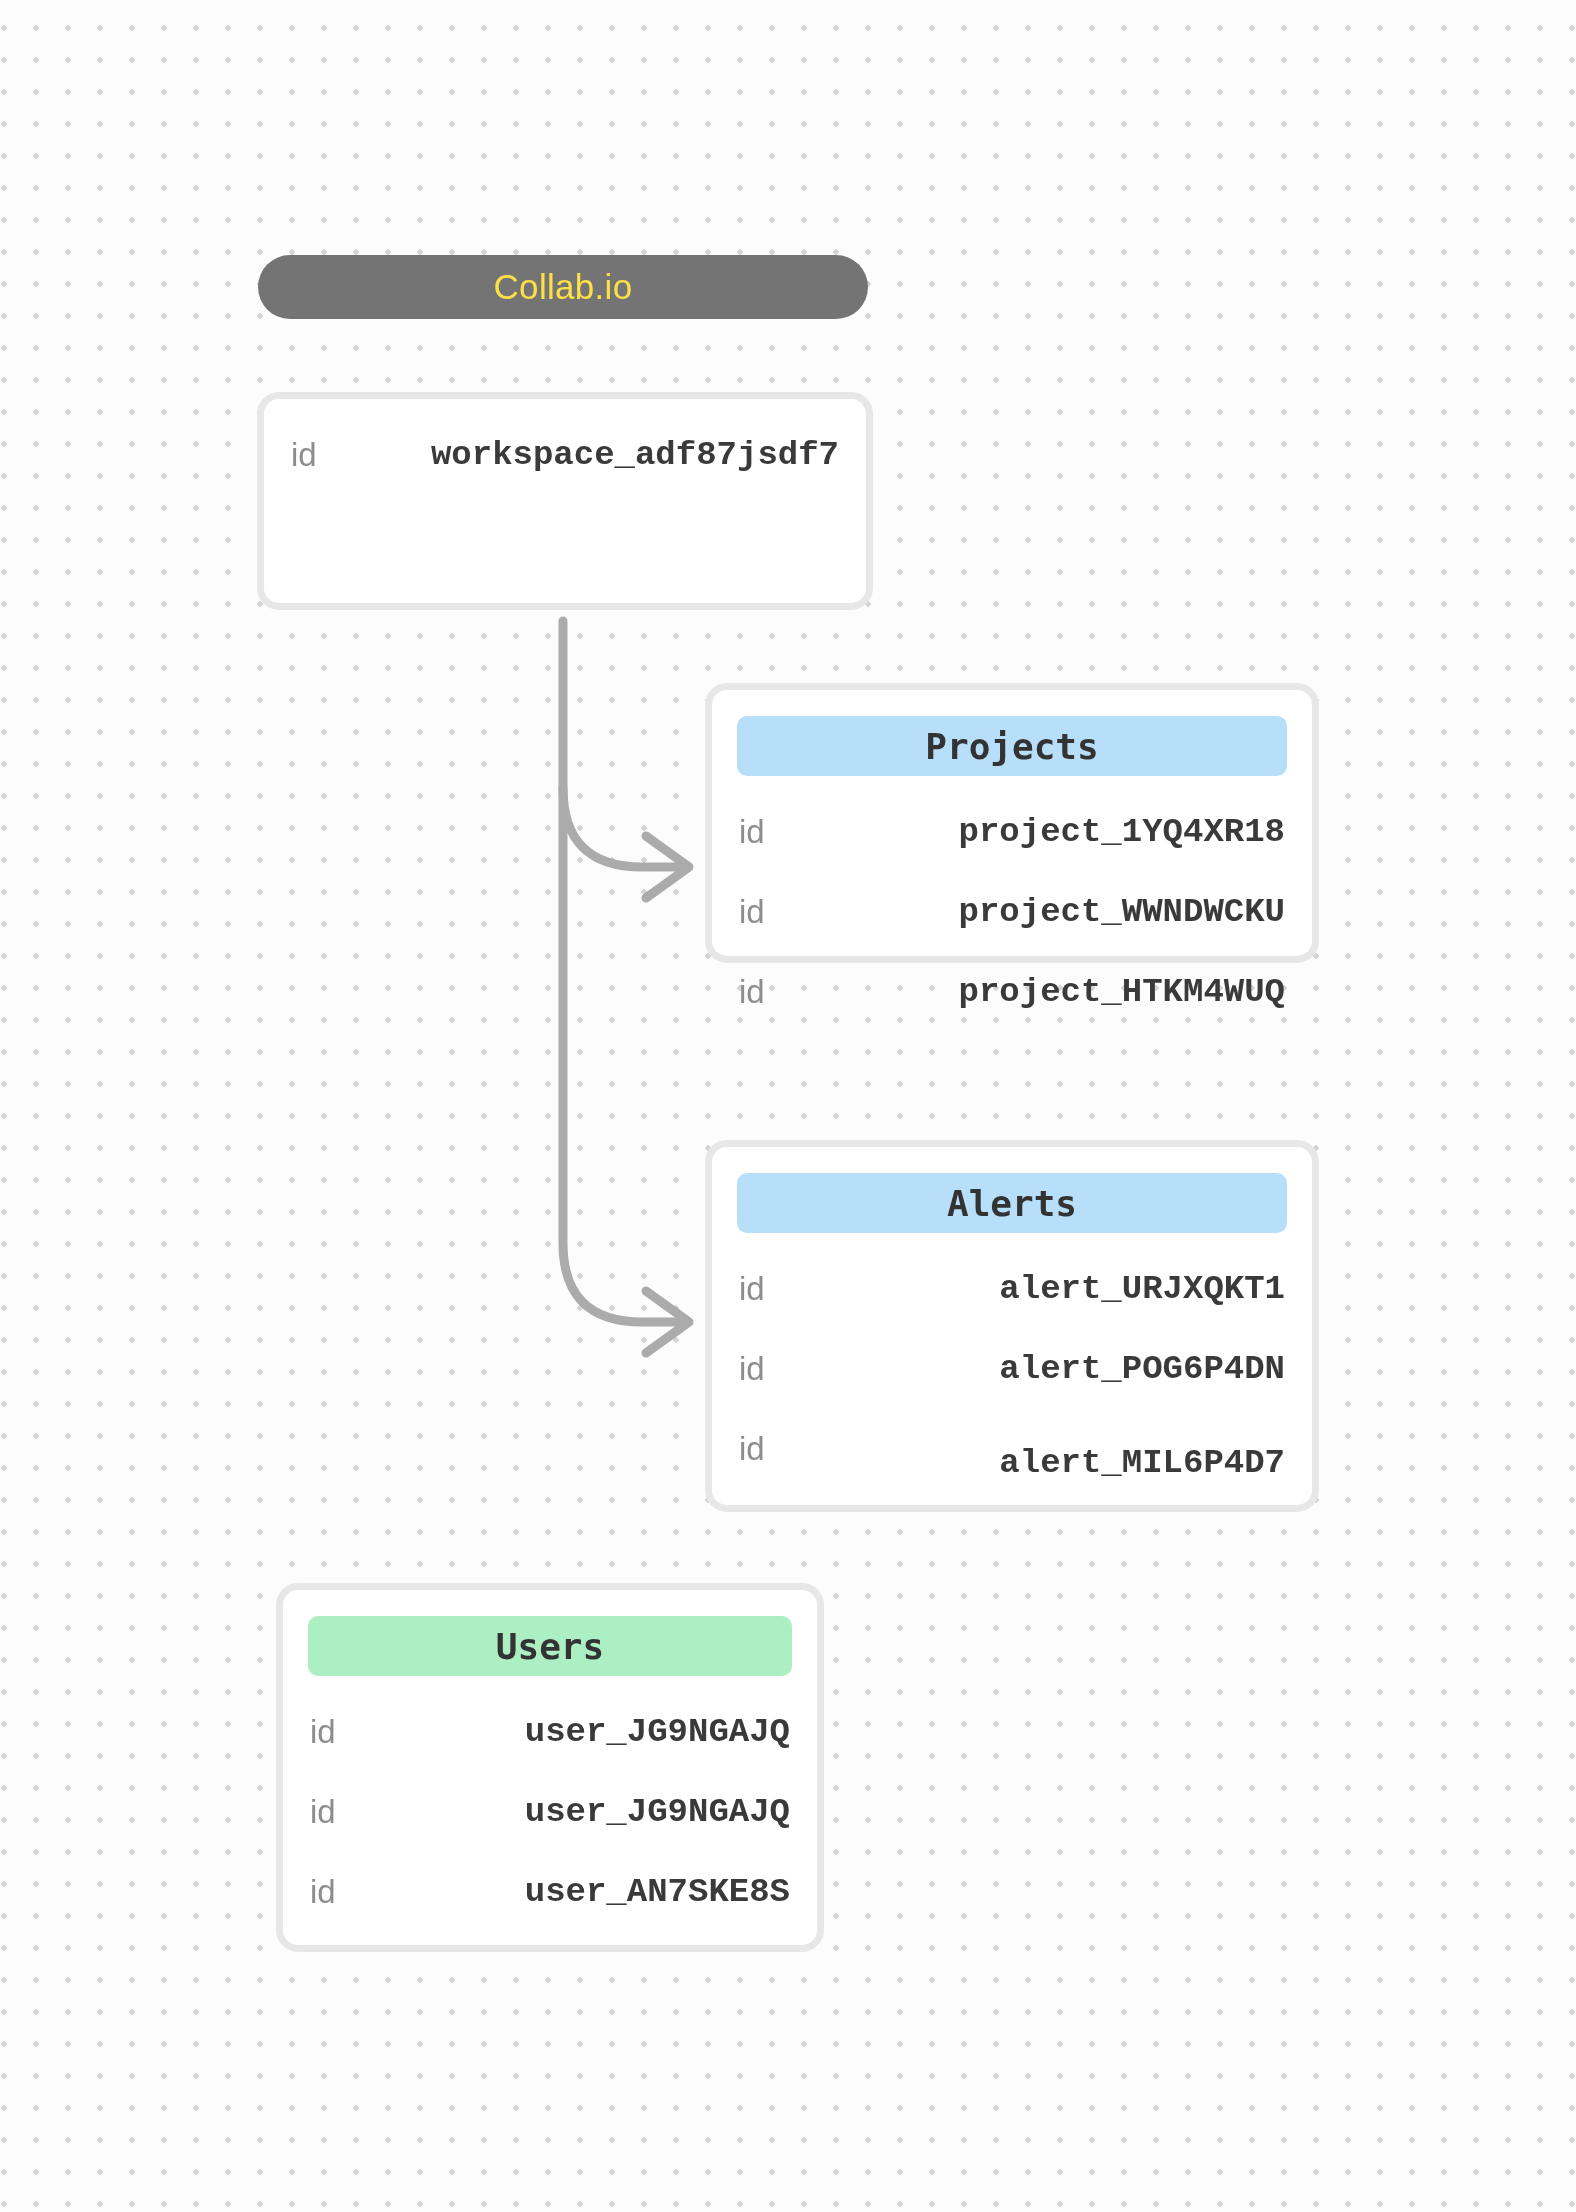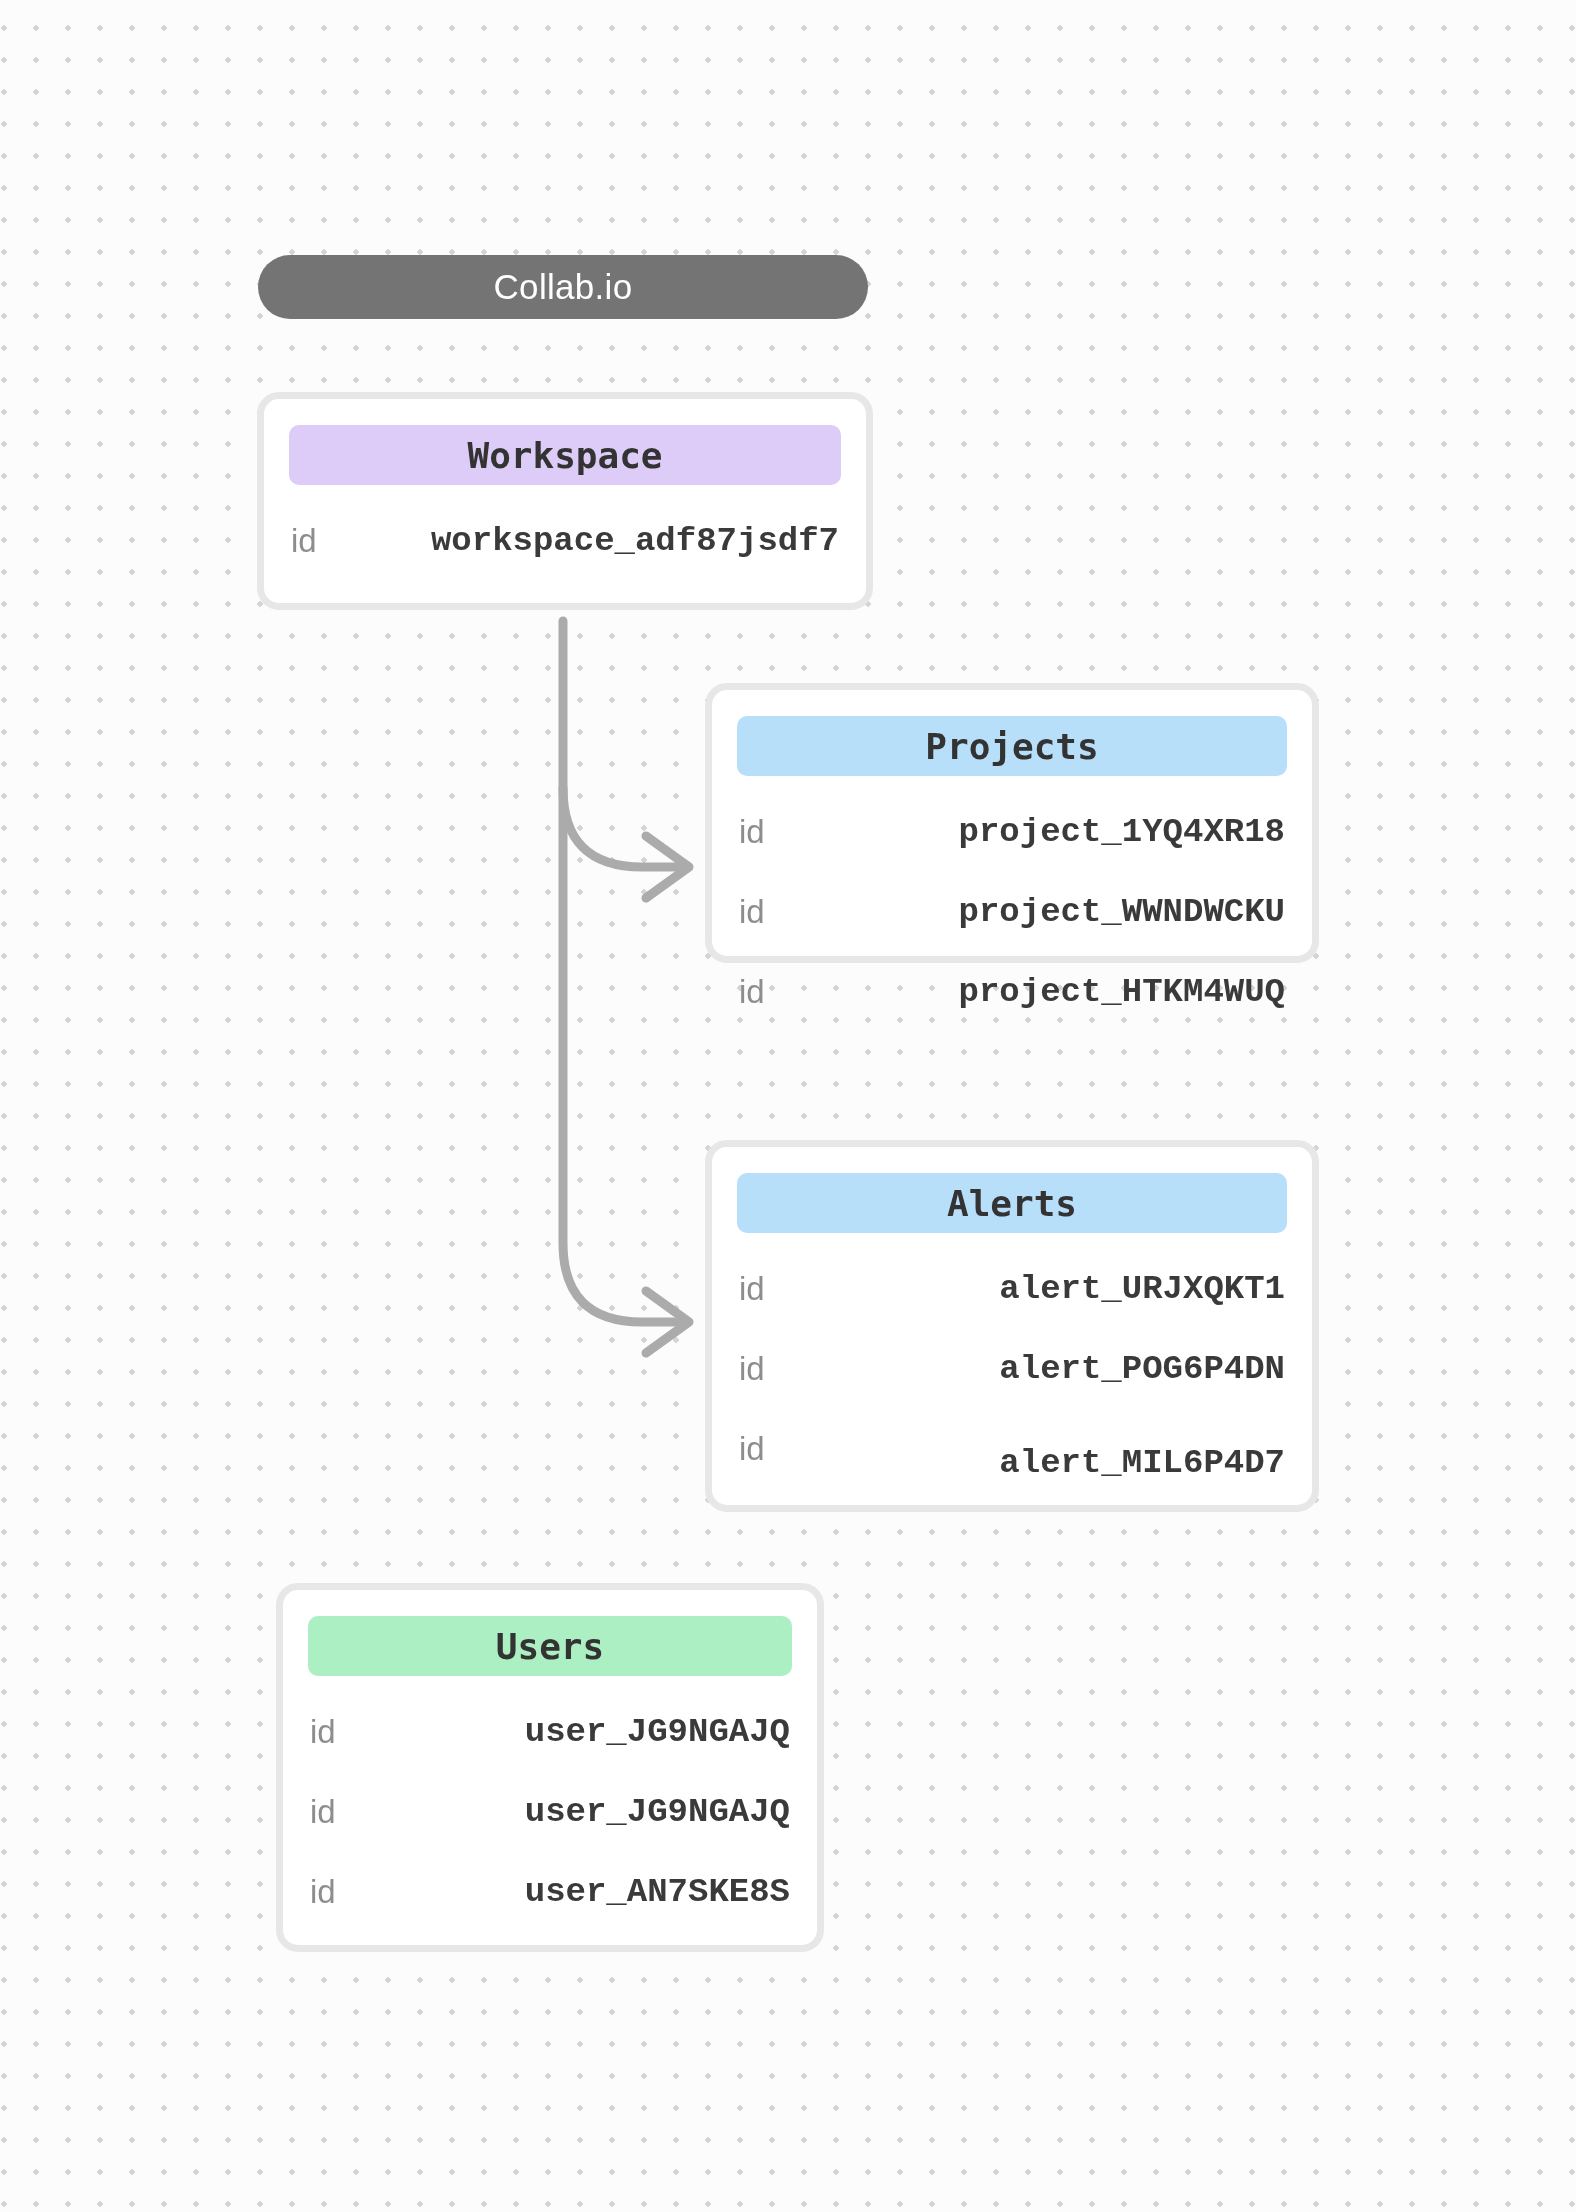--- a/index.html
+++ b/index.html
@@ -14,21 +14,21 @@
     font-family: "Liberation Sans", sans-serif;
   }
   .canvas { position: absolute; inset: 0; }
 
   .pill {
     position: absolute;
     left: 258px; top: 255px; width: 610px; height: 64px;
     border-radius: 32px;
     background: var(--pill-bg, #747474);
     display: flex; align-items: center; justify-content: center;
-    color: #ffffff;
+    color: #fde047;
     font-size: 35px;
     letter-spacing: 0.3px;
   }
 
   svg.connectors {
     position: absolute; left: 0; top: 0;
     pointer-events: none;
   }
   svg.connectors path {
     fill: none;
@@ -92,23 +92,20 @@
     <path d="M 646 1291 L 689 1322 L 646 1353"></path>
     <path d="M 563 788 Q 563 867 642 867 L 684 867"></path>
     <path d="M 646 836 L 689 867 L 646 898"></path>
   </svg>
 
   <div class="pill">
     <span>Collab.io</span>
   </div>
 
   <div class="node node--workspace">
-    <div class="node-header">
-      <span>Workspace</span>
-    </div>
     <div class="node-rows">
       <div class="field-row">
         <span class="field-label">id</span>
         <span class="field-value">workspace_adf87jsdf7</span>
       </div>
     </div>
   </div>
 
   <div class="node node--projects">
     <div class="node-header">

